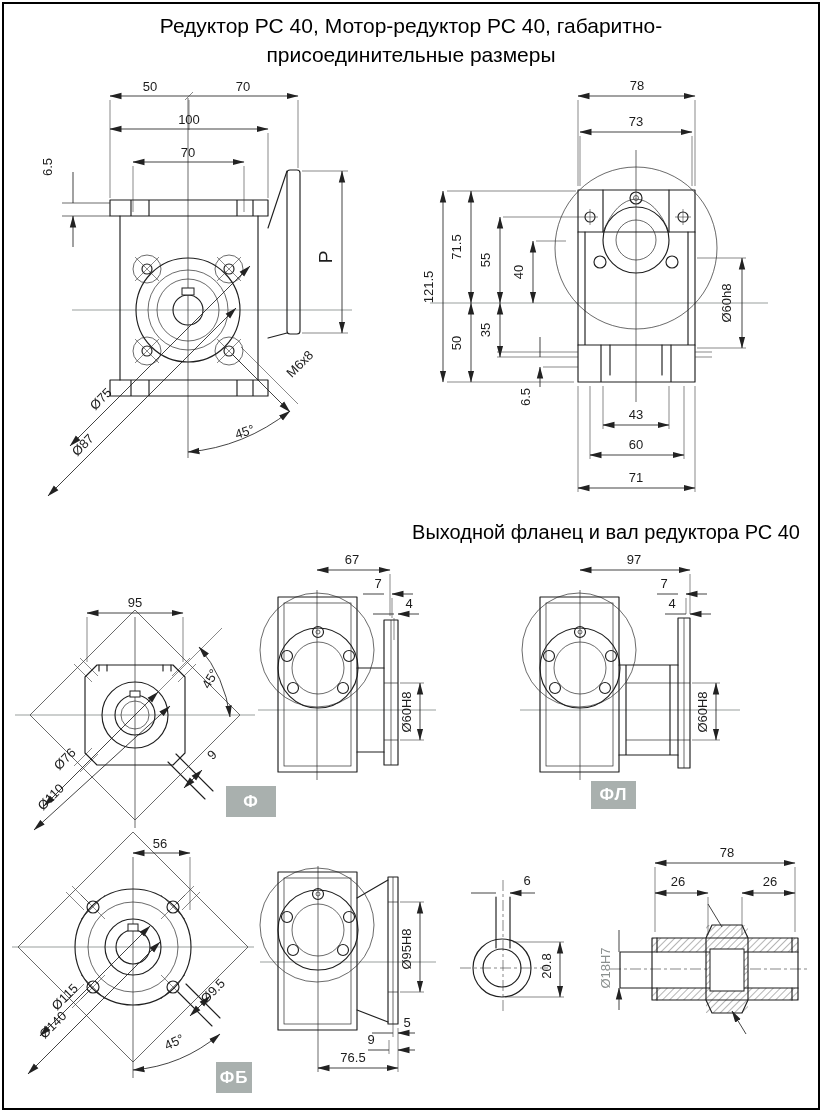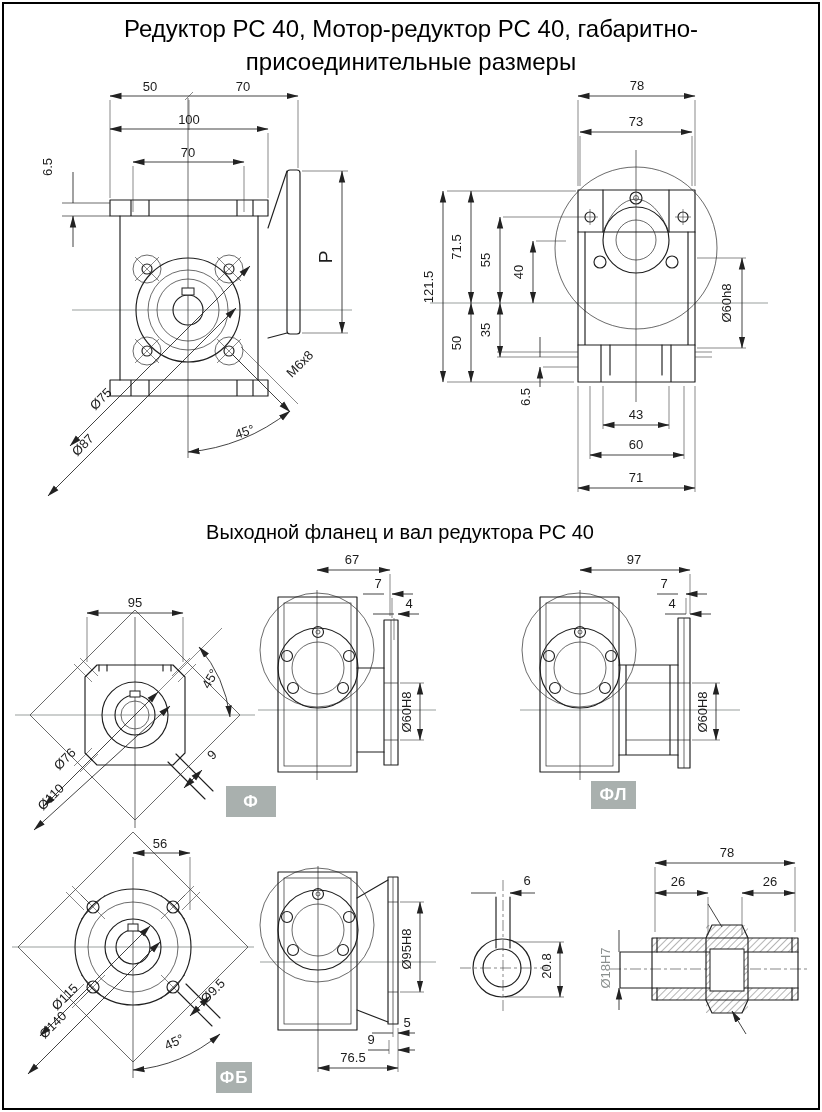--- a/index.html
+++ b/index.html
@@ -1,21 +1,21 @@
 <!DOCTYPE html>
 <html><head>
 <meta charset="utf-8">
 <style>
   html,body{margin:0;padding:0;background:#fff;}
   #stage{position:relative;width:822px;height:1112px;background:#fff;overflow:hidden;
          font-family:"Liberation Sans",sans-serif;}
   #frame{position:absolute;left:2px;top:2px;width:814px;height:1104px;border:2px solid #000;}
   .title{position:absolute;left:0;top:12px;width:822px;text-align:center;
-         font-size:24px;line-height:1.38;color:#000;}
-  .subtitle{position:absolute;left:0;top:521px;width:800px;text-align:center;
+         font-size:21px;line-height:1.38;color:#000;}
+  .subtitle{position:absolute;left:0;top:521px;width:800px;text-align:right;
          font-size:20px;color:#000;}
   svg{position:absolute;left:0;top:0;}
   
   .s{stroke:#1f1f1f;stroke-width:1.15;fill:none;stroke-linejoin:round;stroke-linecap:round;}
   .t{stroke:#2b2b2b;stroke-width:.7;fill:none;}
   .x{stroke:#3a3a3a;stroke-width:.6;fill:none;}
   .d{stroke:#222;stroke-width:.85;fill:none;marker-start:url(#ar);marker-end:url(#ar);}
   .de{stroke:#222;stroke-width:.85;fill:none;marker-end:url(#ar);}
   .c{stroke:#949a98;stroke-width:.95;fill:none;}
   .cd{stroke:#555;stroke-width:.7;fill:none;stroke-dasharray:11 3 3 3;}

